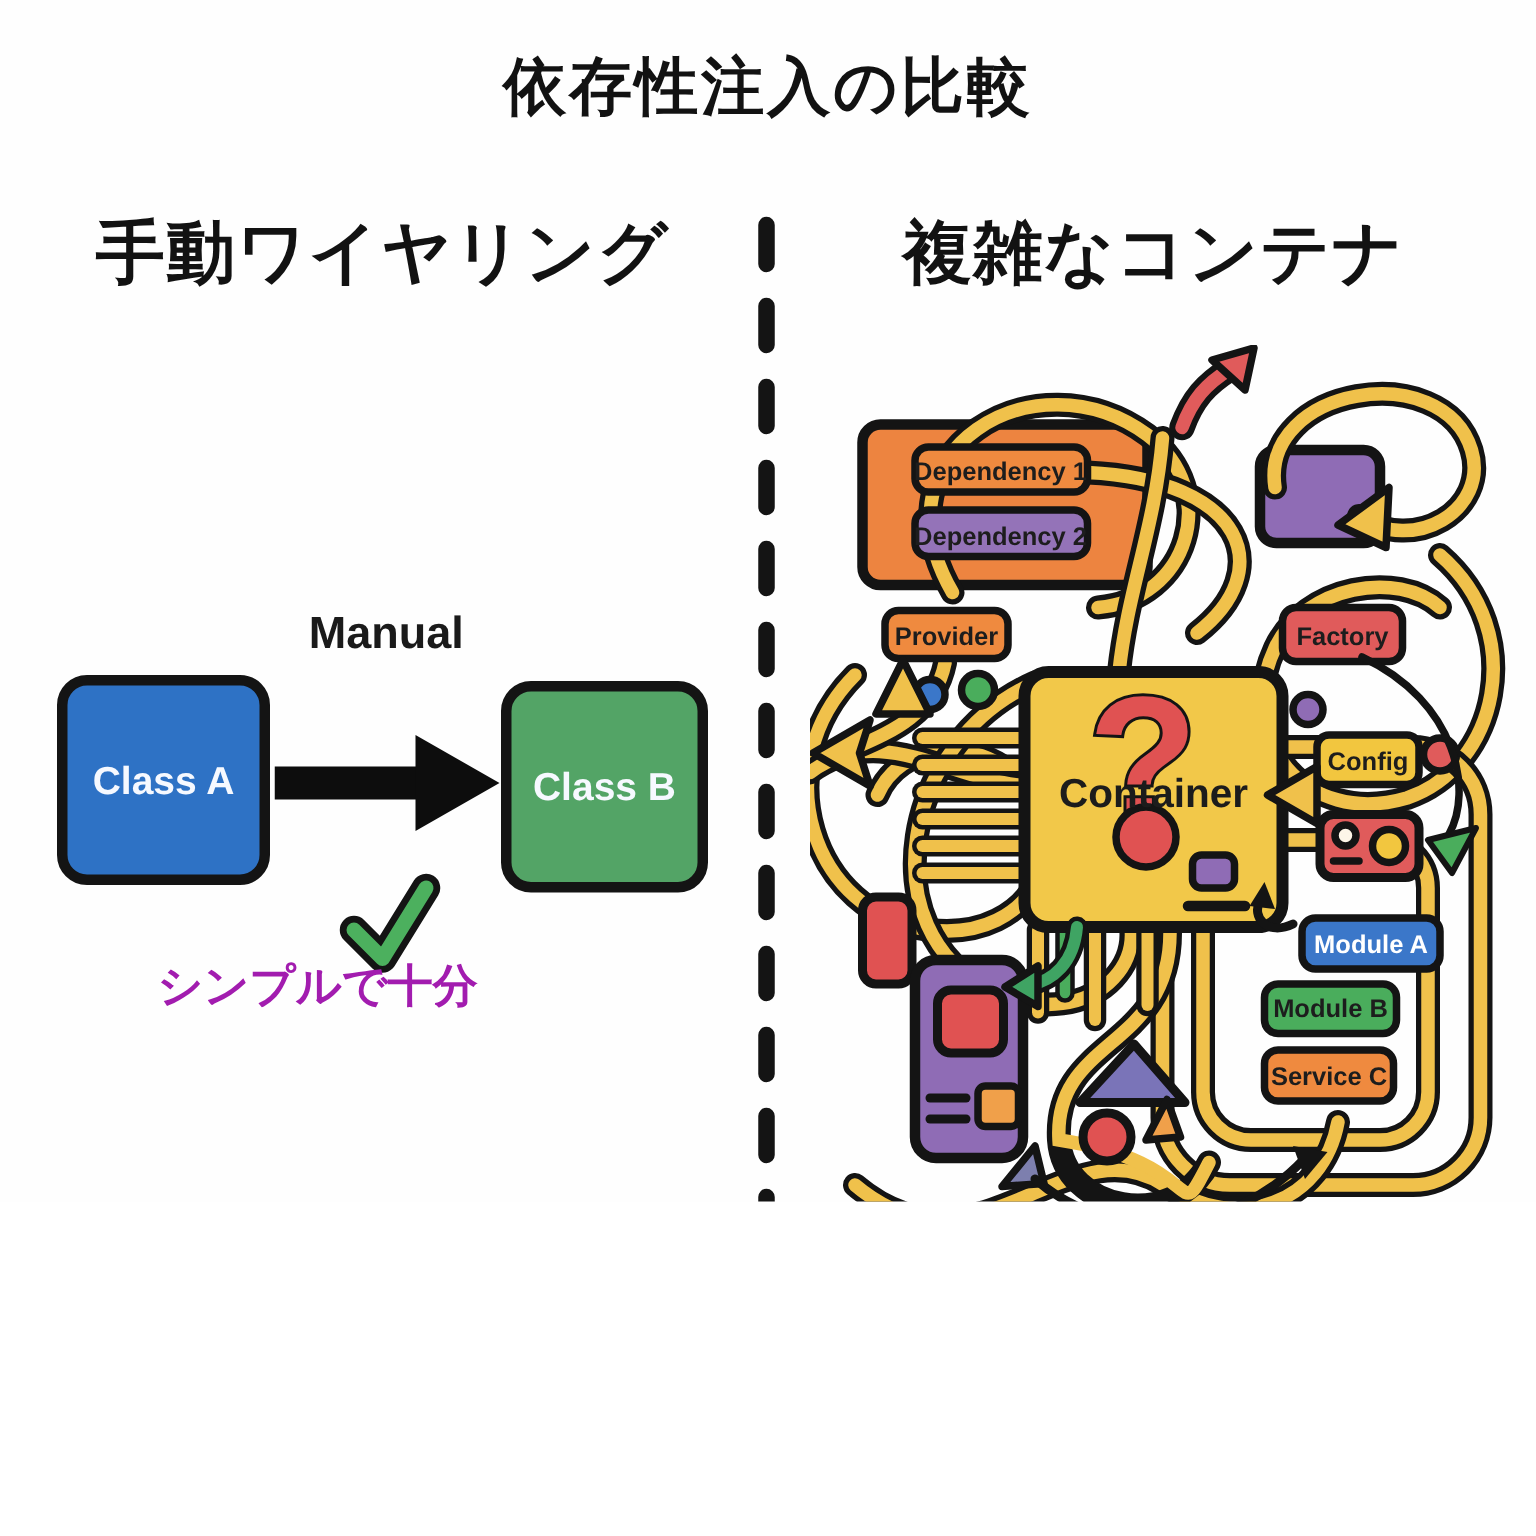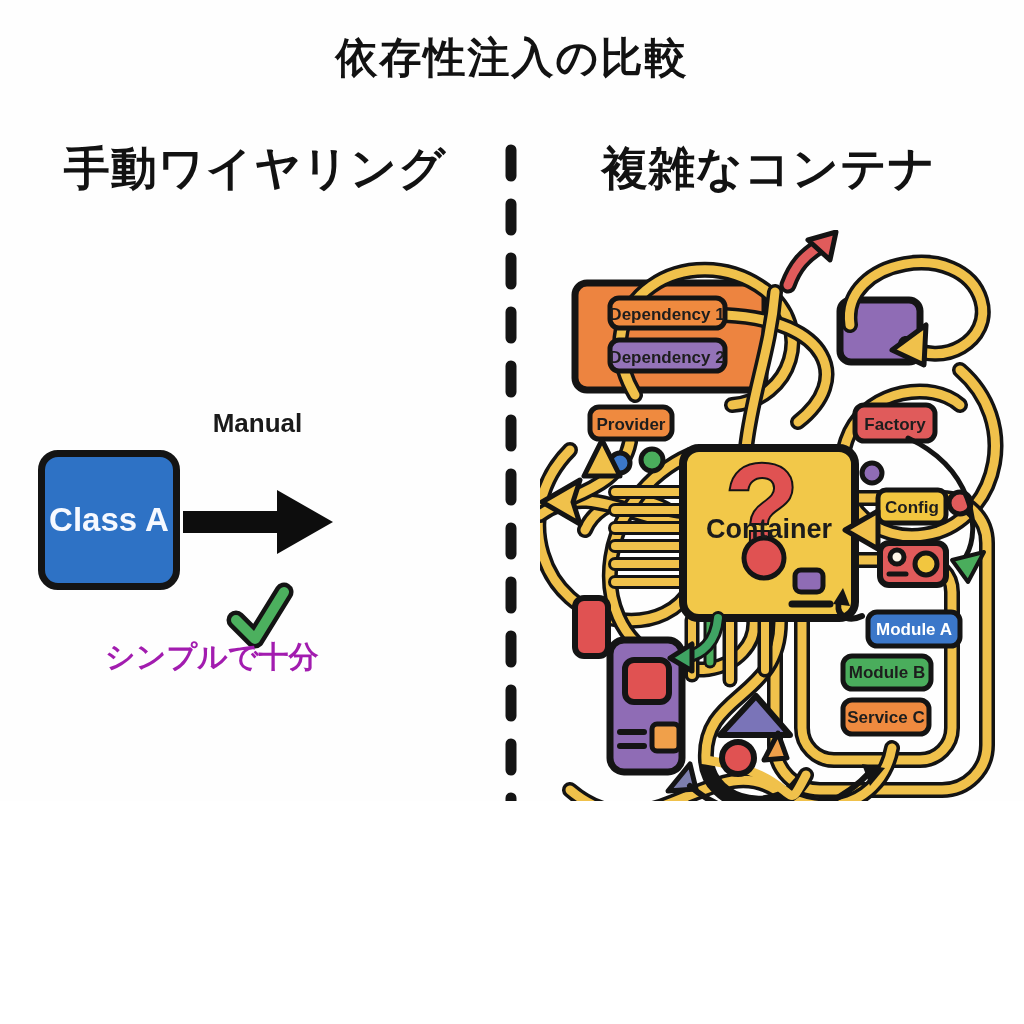--- a/index.html
+++ b/index.html
@@ -12,26 +12,26 @@
 
   .heading { position:absolute; top:138px; width:510px; text-align:center;
              font-size:46px; font-weight:900; color:#121212; letter-spacing:1px; }
   .heading.left  { left:0; }
   .heading.right { left:514px; }
 
   .divider { position:absolute; left:498px; top:132px; }
 
   .class-box { position:absolute; display:flex; align-items:center; justify-content:center;
                border:7px solid #141414; border-radius:20px;
-               color:#f6f9ff; font-size:33px; font-weight:800; }
+               color:#f6f9ff; font-size:26px; font-weight:800; }
   .class-a { left:38px;  top:450px; width:142px; height:140px; background:#2e72c5; }
   .class-b { left:334px; top:454px; width:138px; height:141px; background:#53a466; }
 
   .manual-label { position:absolute; left:150px; top:405px; width:215px; text-align:center;
-                  font-size:26px; font-weight:800; color:#1a1a1a; line-height:36px; }
+                  font-size:30px; font-weight:800; color:#1a1a1a; line-height:36px; }
 
   .arrow-svg { position:absolute; left:183px; top:486px; }
   .check-svg { position:absolute; left:224px; top:578px; }
   .caption { position:absolute; font-size:30px; font-weight:700; color:#a21caf; }
   .caption.left-cap  { left:105px; top:637px; width:310px; }
   .caption.right-cap { left:635px; top:903px; width:300px; font-size:29px; }
 
   .tangle-svg { position:absolute; left:540px; top:230px; }
   .xmark-svg  { position:absolute; left:736px; top:840px; }
 
@@ -60,20 +60,23 @@
 
   <div class="manual-label">
     <div>Manual</div>
   </div>
 
   <svg class="arrow-svg" width="152" height="72">
     <rect x="0" y="25" width="100" height="22" fill="#0d0d0d"></rect>
     <polygon points="94,4 150,36 94,68" fill="#0d0d0d"></polygon>
   </svg>
 
+  <div class="class-box class-b">
+    <span>Class B</span>
+  </div>
 
   <svg class="check-svg" width="72" height="76">
     <path d="M 12 42 L 31 61 L 60 14" fill="none" stroke="#141414" stroke-width="19" stroke-linecap="round" stroke-linejoin="round"></path>
     <path d="M 12 42 L 31 61 L 60 14" fill="none" stroke="#4cb05e" stroke-width="10" stroke-linecap="round" stroke-linejoin="round"></path>
   </svg>
 
   <div class="caption left-cap">シンプルで十分</div>
 
   <div class="heading right">複雑なコンテナ</div>
 

